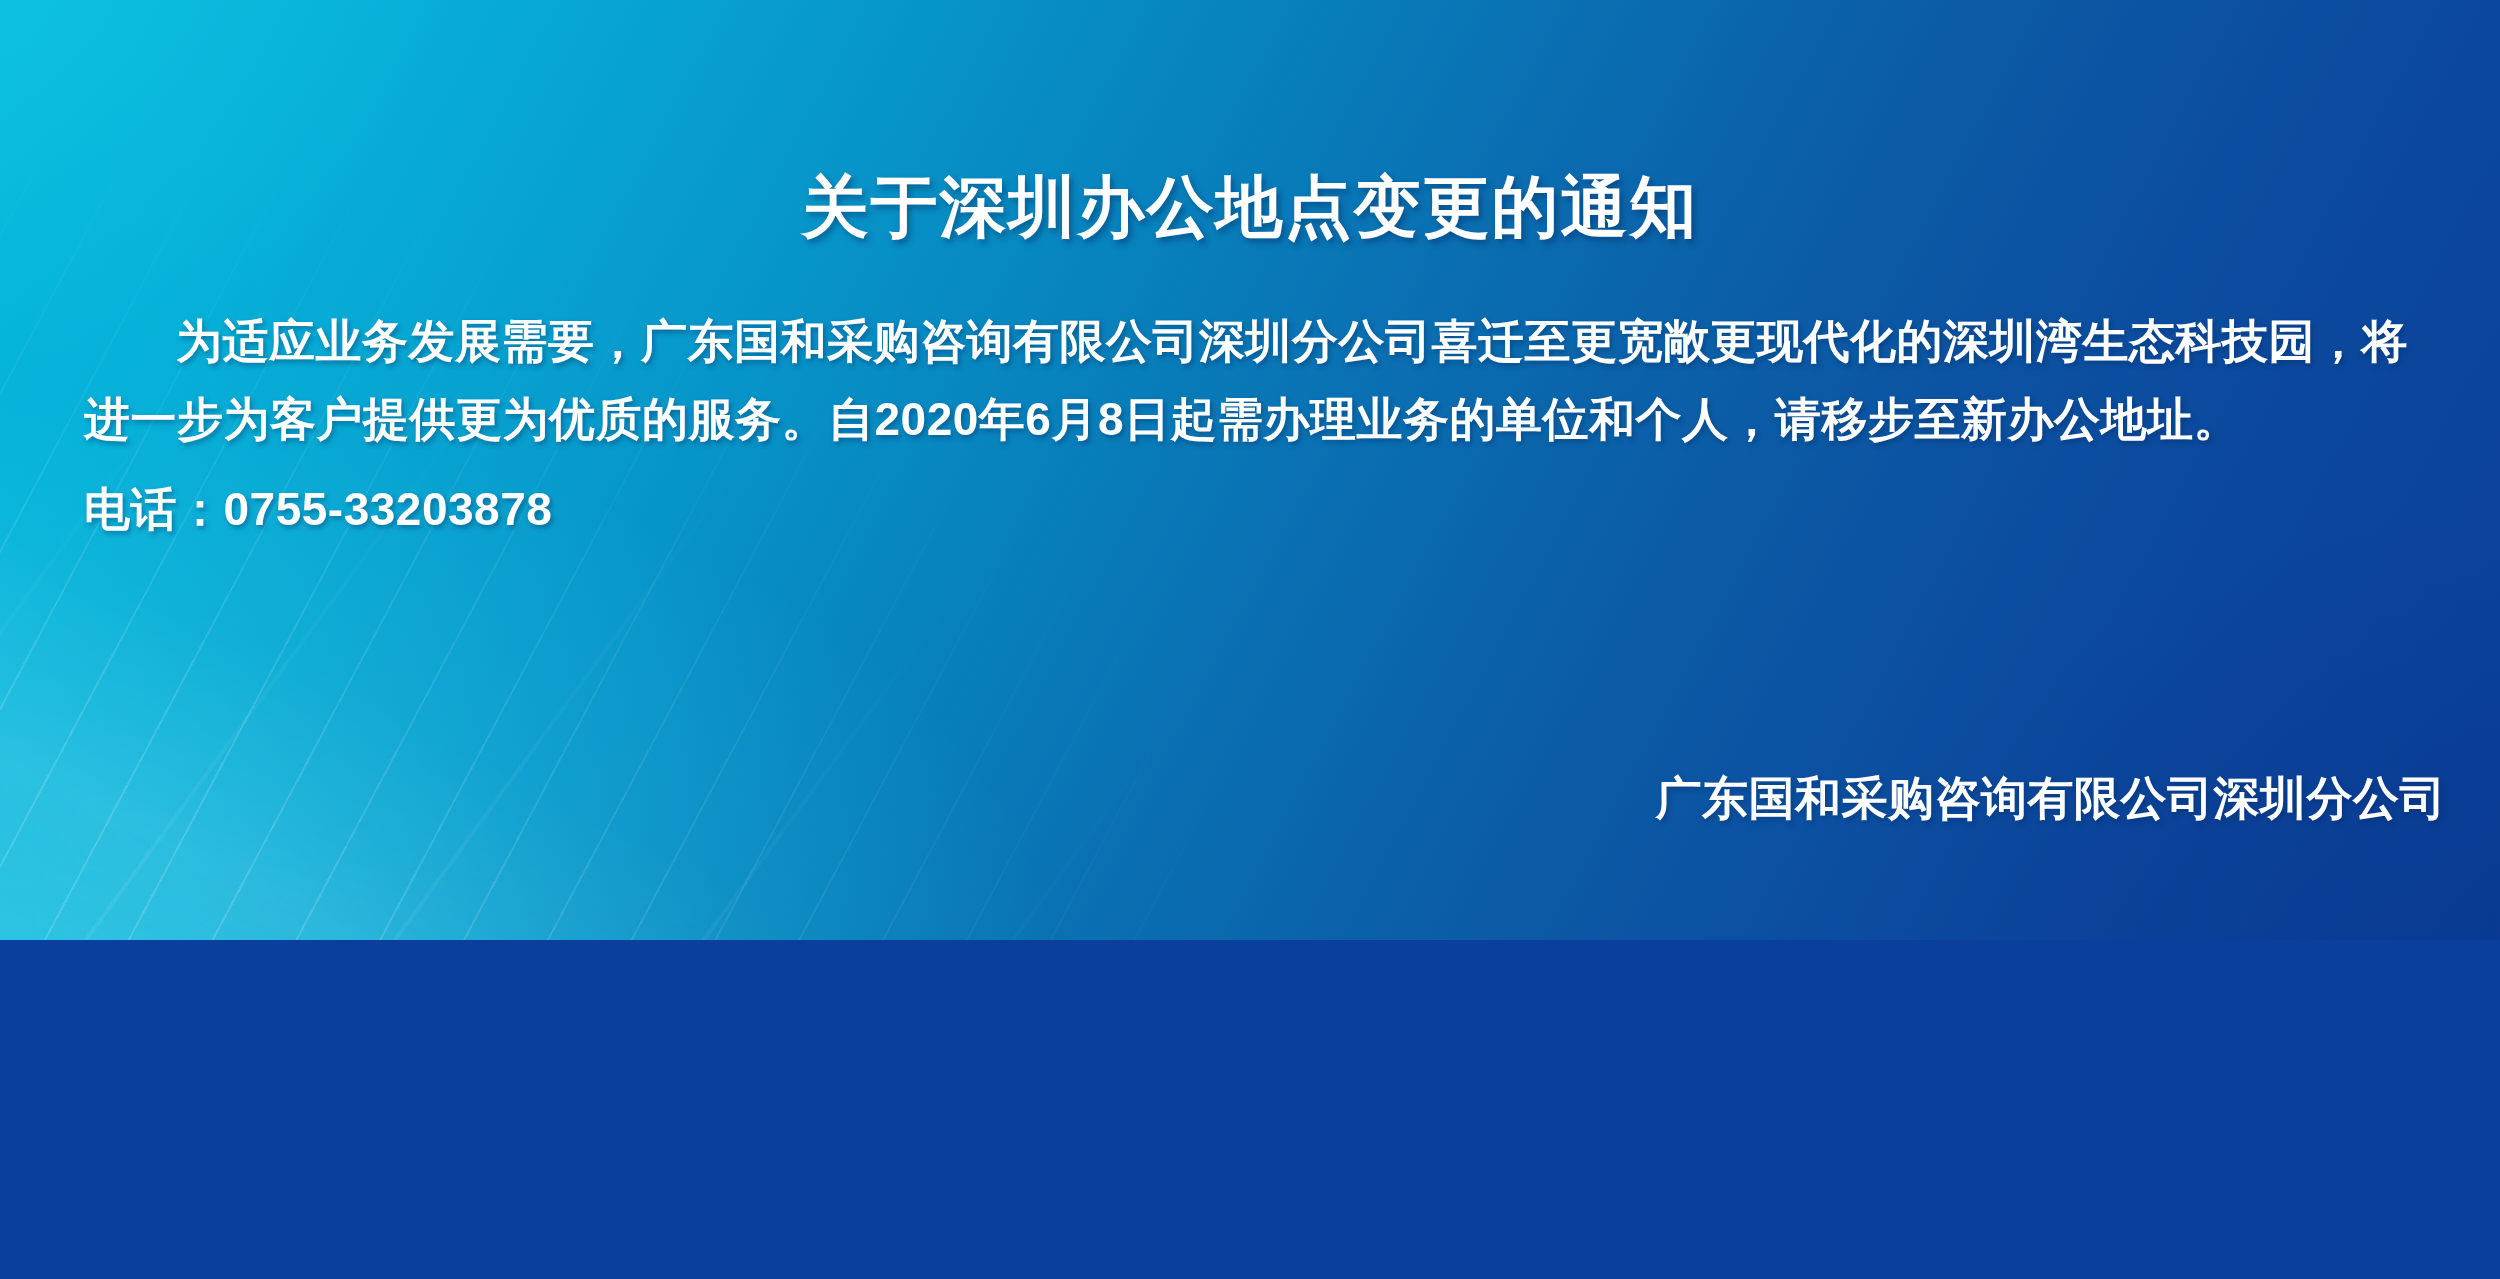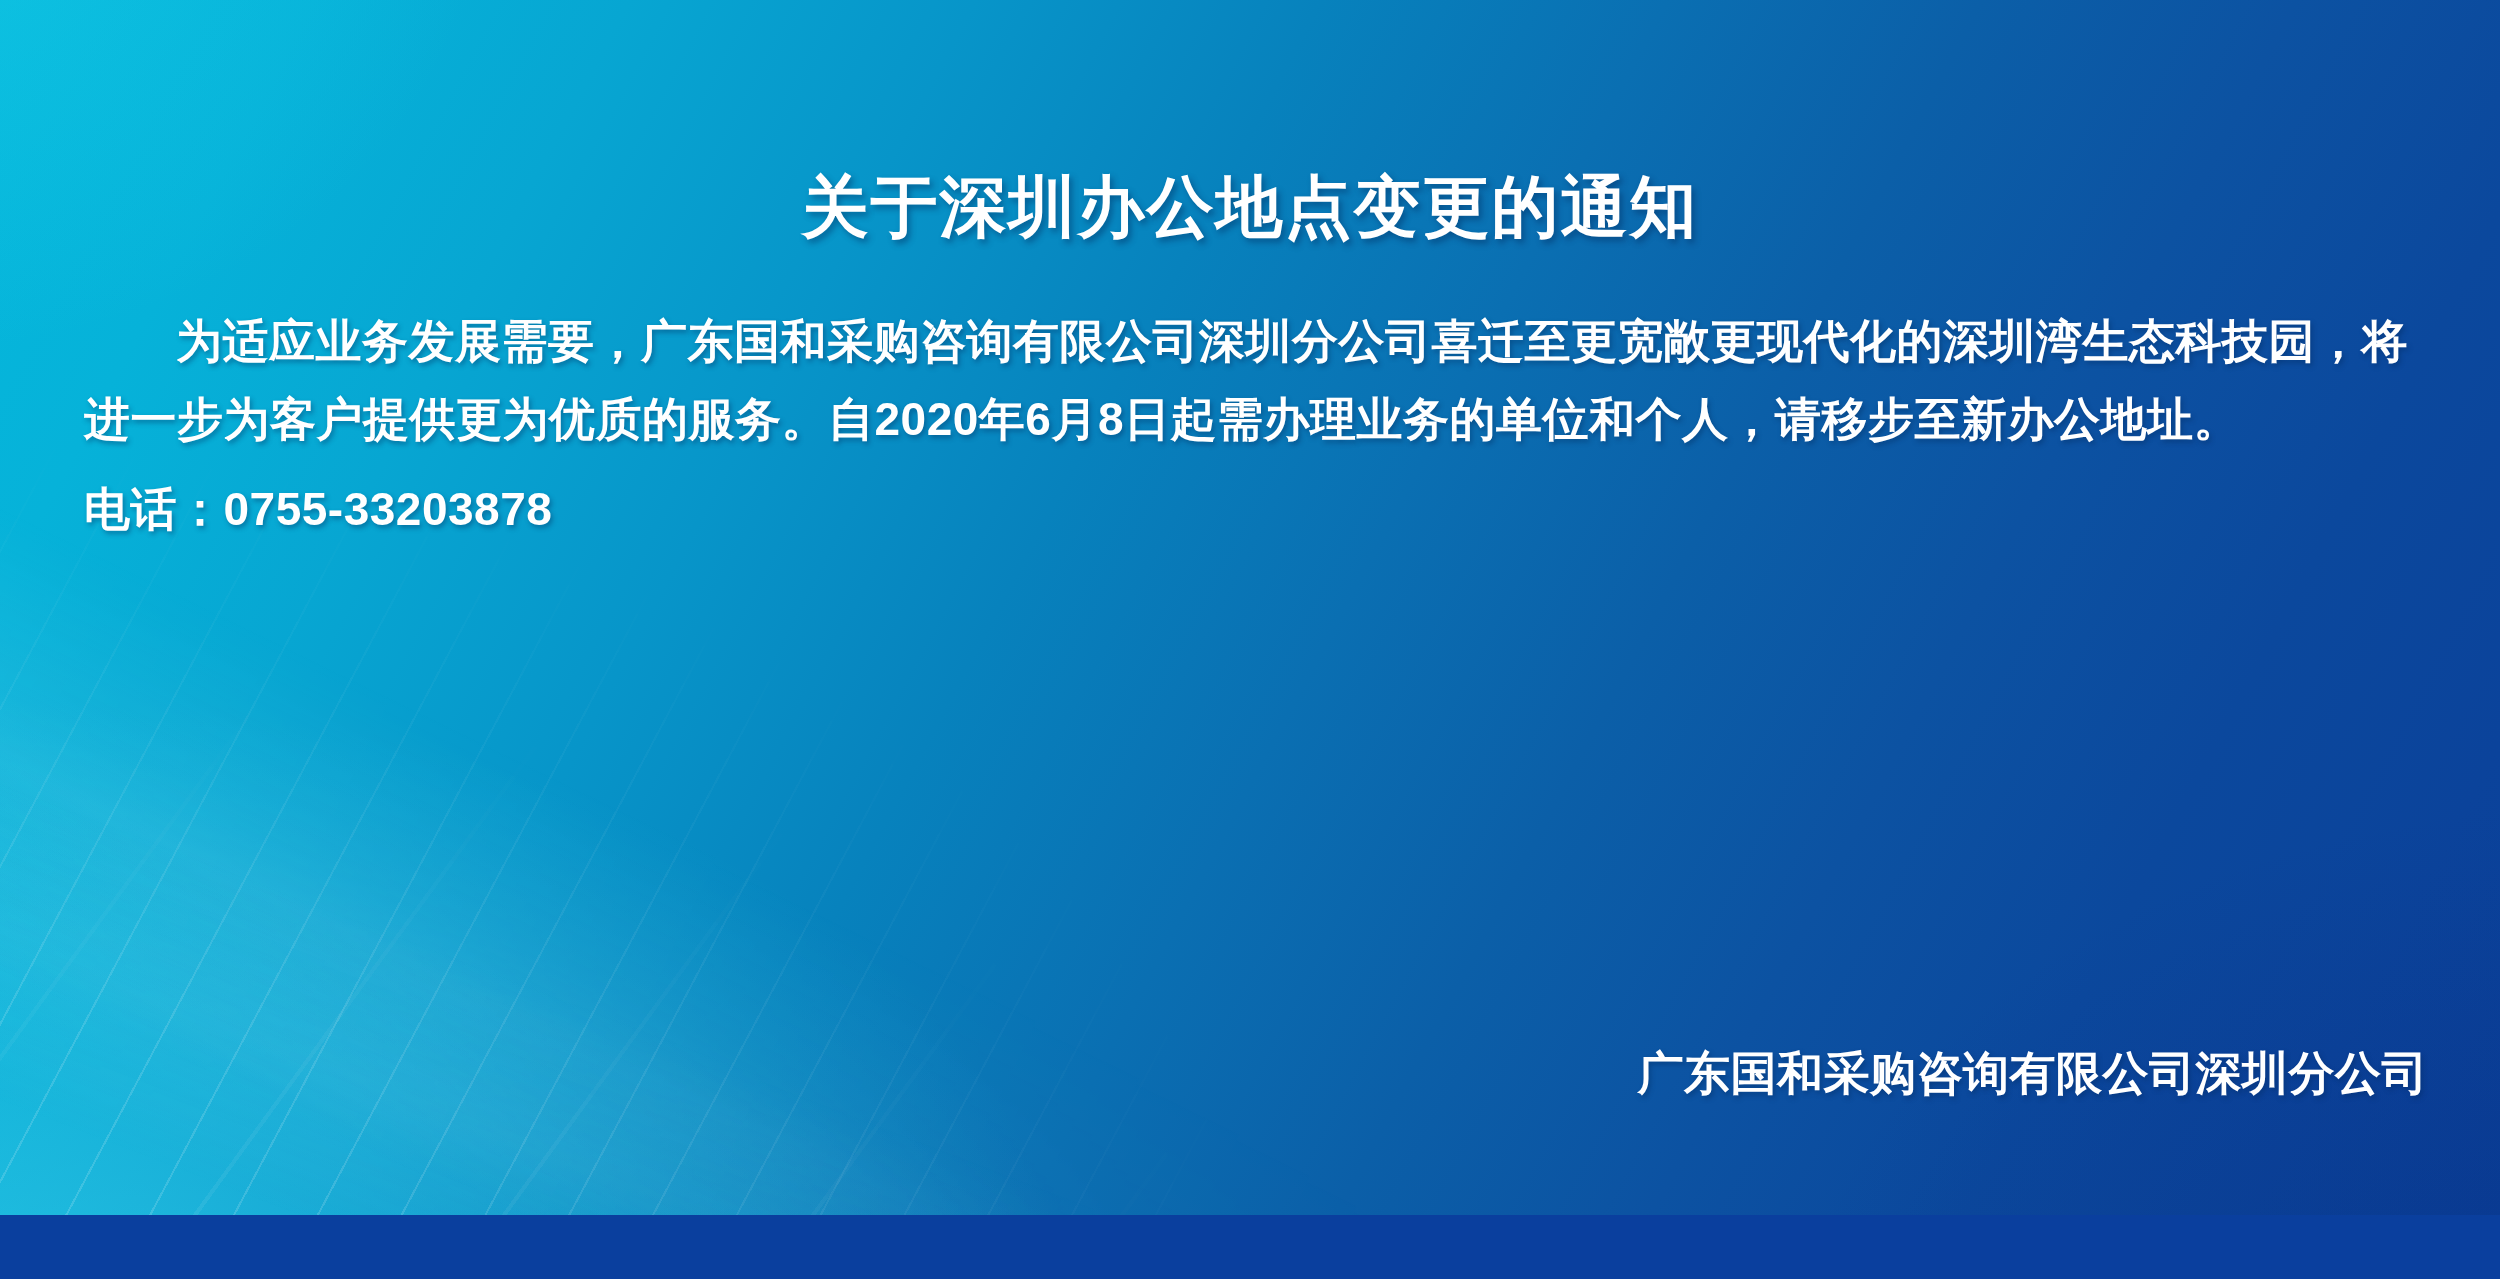--- a/index.html
+++ b/index.html
@@ -4,21 +4,21 @@
 <title>Notice</title>
 <style>
   html, body {
     margin: 0;
     padding: 0;
     background: #0a3f9e;
   }
   #stage {
     position: relative;
     width: 2500px;
-    height: 1215px;
+    height: 940px;
     overflow: hidden;
     font-family: "Liberation Sans", "DejaVu Sans", sans-serif;
     
     background:
       linear-gradient(118deg,
         #05b8dc 0%,
         #06b2d9 10%,
         #07a6d2 20%,
         #0795c9 31%,
         #0782bd 42%,
@@ -135,21 +135,21 @@
 
   .para {
     margin: 12px;
     text-indent: 0;
   }
   .para.indent { text-indent: 92px; }
   .para.tight  { margin-top: 0; }
 
   .sig-block {
     position: absolute;
-    right: 72px;
+    right: 54px;
     bottom: 148px;
     text-align: right;
     font-size: 46px;
     font-weight: 700;
     line-height: 78px;
     letter-spacing: 0.5px;
     text-shadow: 2px 3px 5px rgba(0,40,90,0.40);
   }
   .sig-line { margin: 0; white-space: nowrap; }
 </style>

